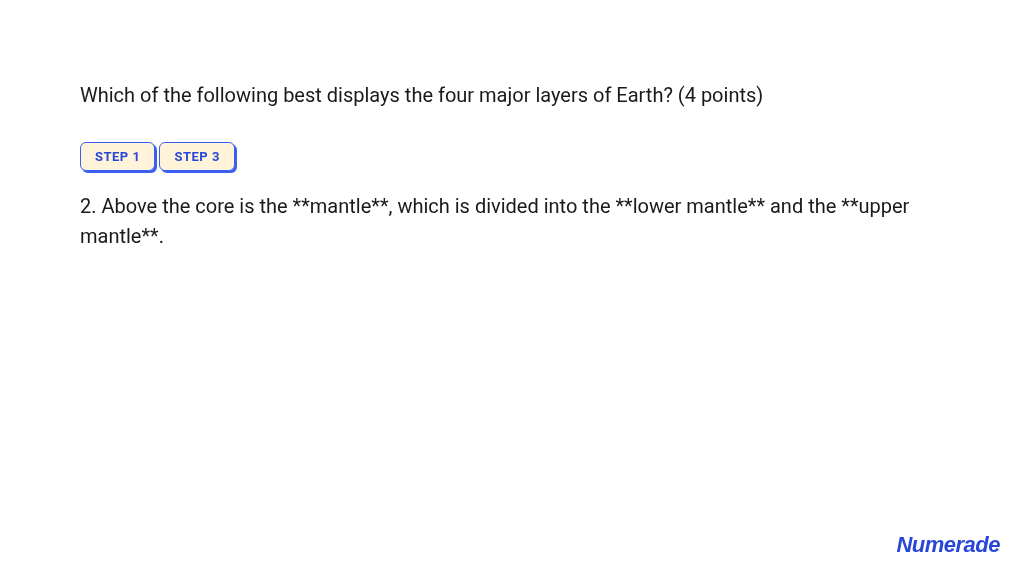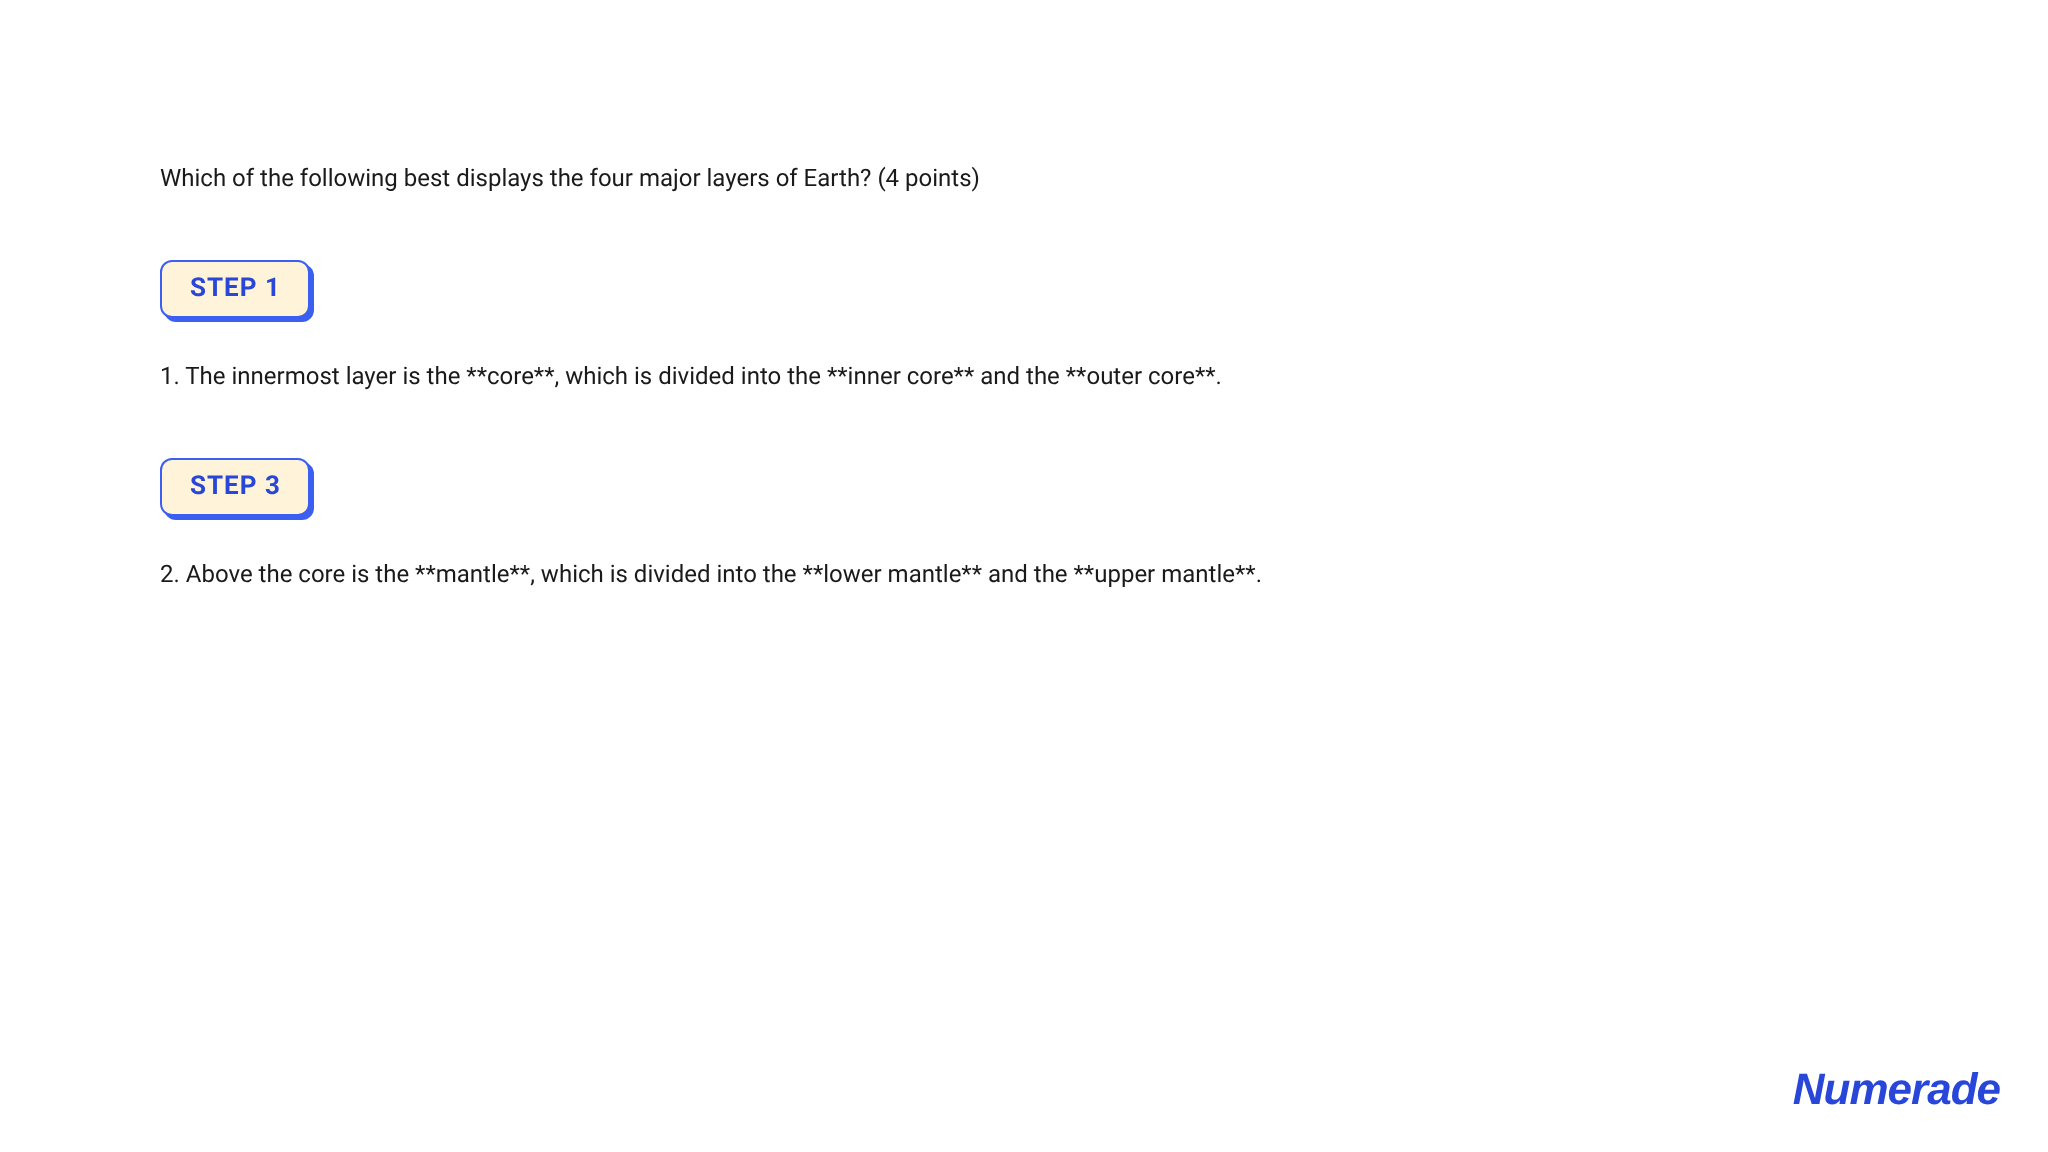--- a/index.html
+++ b/index.html
@@ -34,21 +34,21 @@
       box-shadow: 2px 2px 0 0 #3b5ff0;
     }
     .badge-step {
       background: #fff4d9;
       border: 1.5px solid #3b5ff0;
       color: #2847d8;
       box-shadow: 2px 2px 0 0 #3b5ff0;
       text-align: right;
     }
     .text-block {
-      font-size: 12px;
+      font-size: 20px;
       color: #1a1a1a;
       line-height: 1.5;
       margin-bottom: 32px;
     }
     .logo {
       position: absolute;
       bottom: 18px;
       right: 24px;
       font-family: 'Comic Sans MS', cursive, sans-serif;
       font-size: 22px;
@@ -59,19 +59,18 @@
       text-align: center;
     }
   </style>
 </head>
 <body>
 
 <div class="content">
   <div class="text-block">Which of the following best displays the four major layers of Earth? (4 points)</div>
 
   <div class="badge badge-step">STEP 1</div>
-  <div class="text-block">1. The innermost layer is the **core**, which is divided into the **inner core** and the **outer core**.</div>
 
   <div class="badge badge-step">STEP 3</div>
   <div class="text-block">2. Above the core is the **mantle**, which is divided into the **lower mantle** and the **upper mantle**.</div>
 </div>
 
 <div class="logo">Numerade</div>
 
 </body></html>

